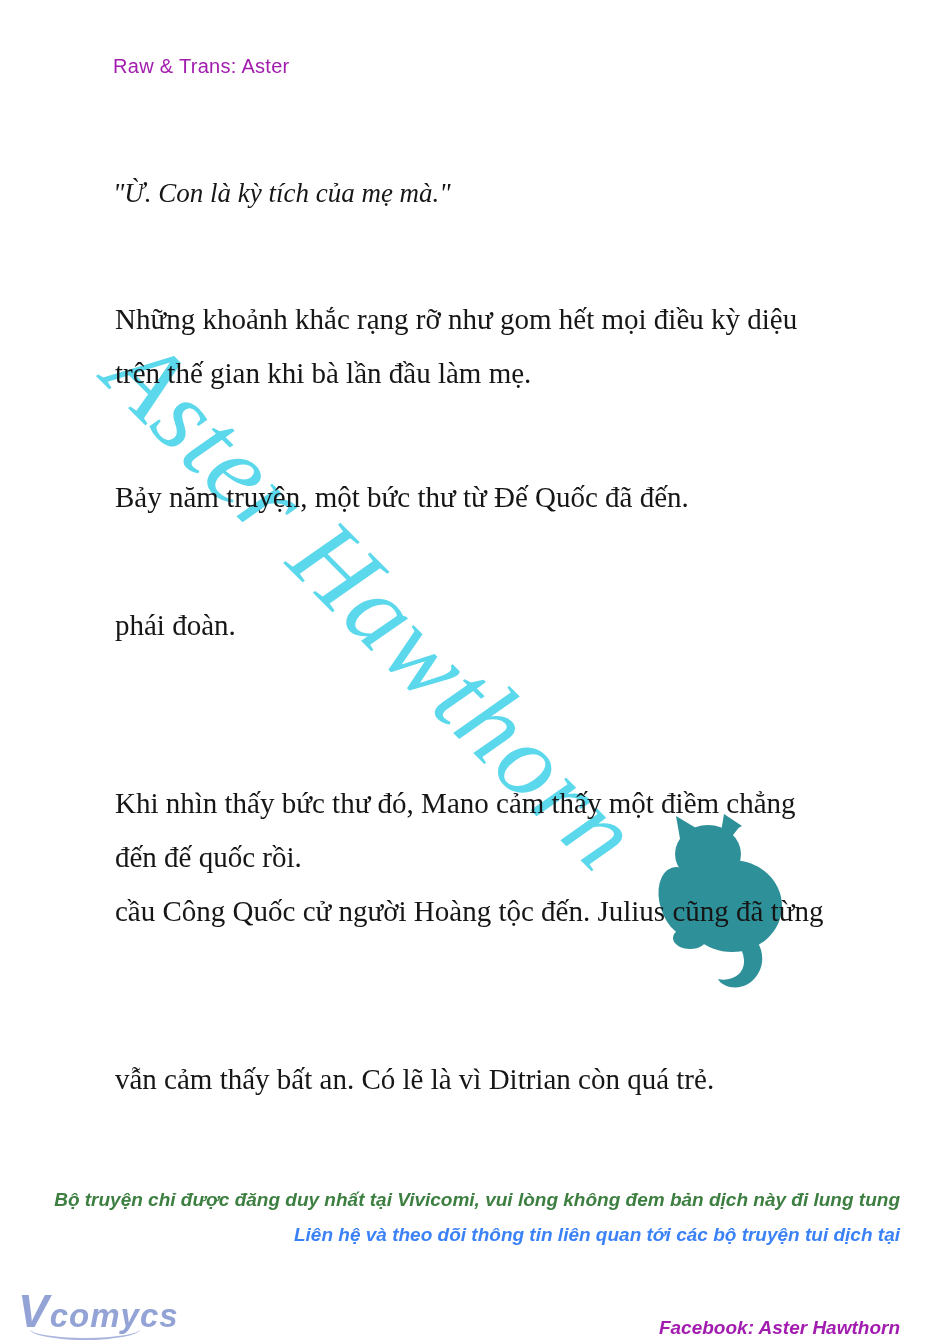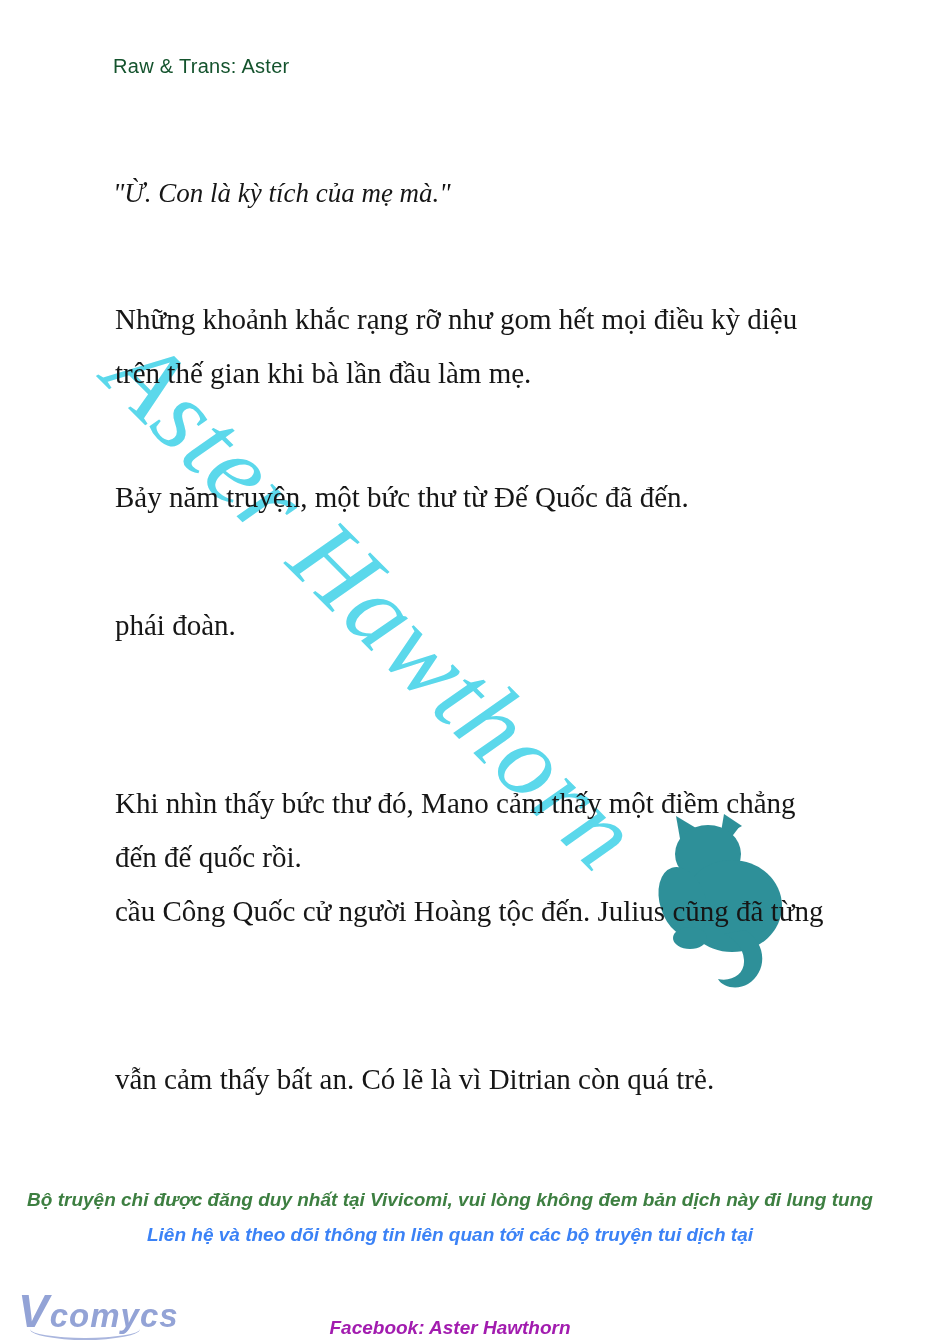--- a/index.html
+++ b/index.html
@@ -8,21 +8,21 @@
     width:950px;height:1343px;
     margin:0 auto;
     background:#ffffff;
     overflow:hidden;
     font-family:"Liberation Serif", serif;
     color:#161616;
   }
   .header{
     position:absolute;left:113px;top:55px;
     font-family:"Liberation Sans", sans-serif;
-    font-size:20px;color:#14532d;letter-spacing:.3px;
+    font-size:20px;color:#a21caf;letter-spacing:.3px;
     z-index:3;
   }
   .watermark{
     position:absolute;left:168px;top:312px;
     font-family:"Liberation Serif", serif;
     font-style:italic;
     font-size:105px;
     letter-spacing:2px;
     white-space:nowrap;
     transform:rotate(45deg);
@@ -45,21 +45,21 @@
     position:absolute;left:115px;
     font-size:29px;
     z-index:3;
   }
   .tline{
     line-height:54px;
     white-space:nowrap;
   }
   .footer-line{
     position:absolute;left:0;width:900px;
-    text-align:center;
+    text-align:right;
     font-family:"Liberation Sans", sans-serif;
     font-weight:bold;font-style:italic;
     font-size:19px;
     z-index:3;
   }
   .logo{
     position:absolute;left:18px;top:1284px;
     font-family:"Liberation Sans", sans-serif;
     font-style:italic;font-weight:bold;
     font-size:33px;letter-spacing:1px;

